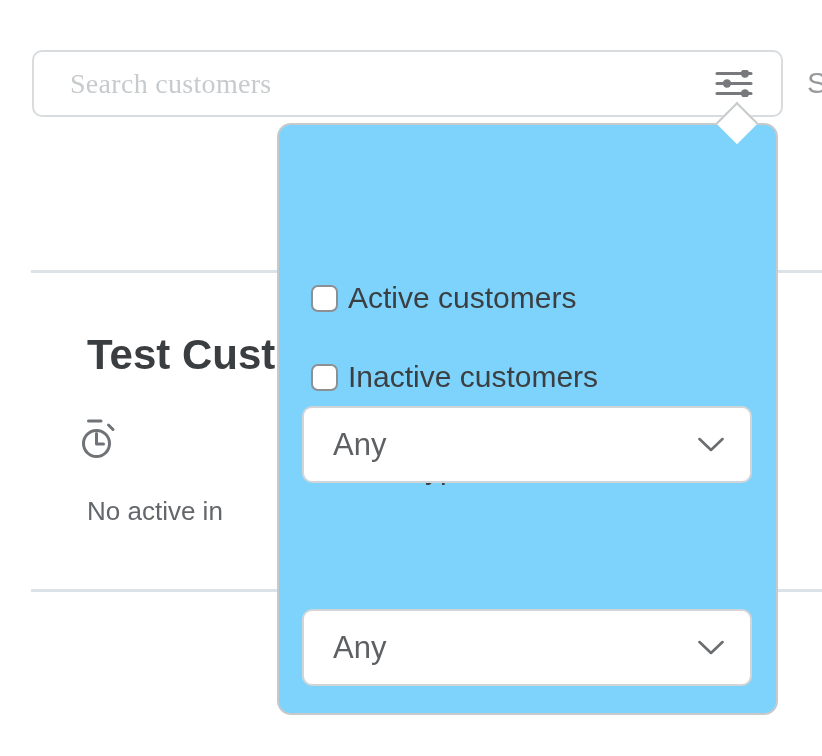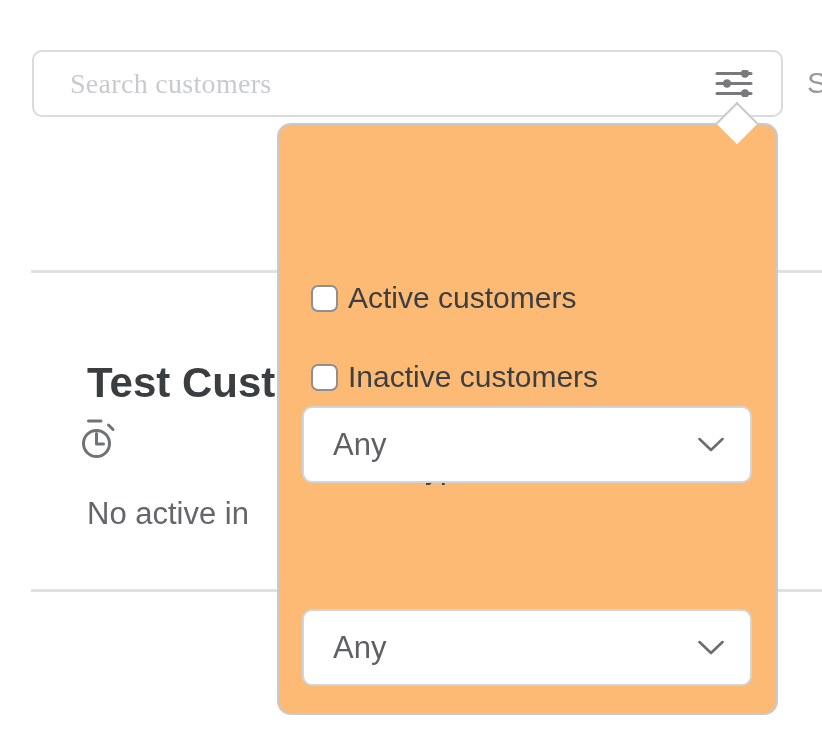--- a/index.html
+++ b/index.html
@@ -28,35 +28,35 @@
     position:absolute;left:807px;top:66px;font-size:30px;color:#97999c;
     white-space:nowrap;
   }
   
   .divider{position:absolute;left:31px;width:791px;height:3px;background:#dce3e8;}
   .divider-1{top:270px;}
   .divider-2{top:589px;}
   
   .customer-name{
     position:absolute;left:87px;top:331px;font-size:42px;font-weight:bold;
-    color:#3b3e41;white-space:nowrap;margin-top:28px;
+    color:#3b3e41;white-space:nowrap;
   }
   .license-row{
     position:absolute;left:79px;top:418px;display:flex;align-items:center;gap:10px;
     white-space:nowrap;
   }
   .license-row .txt{font-size:29px;color:#6e7174;}
   .status-note{
-    position:absolute;left:87px;top:496px;font-size:31px;color:#63666a;
+    position:absolute;left:87px;top:496px;font-size:26px;color:#63666a;
     white-space:nowrap;
   }
   
   .popover{
     position:absolute;left:277px;top:123px;width:501px;height:592px;
-    background:#fdba74;border:2px solid #c7cacc;border-radius:14px;
+    background:#7dd3fc;border:2px solid #c7cacc;border-radius:14px;
     box-sizing:border-box;z-index:10;
   }
   .popover-caret{
     position:absolute;left:443px;top:-17px;width:30px;height:30px;
     background:#fff;border-left:2px solid #c7cacc;border-top:2px solid #c7cacc;
     transform:rotate(45deg);box-sizing:border-box;
   }
   .check-row{
     position:absolute;left:32px;display:flex;align-items:center;gap:10px;
     white-space:nowrap;

